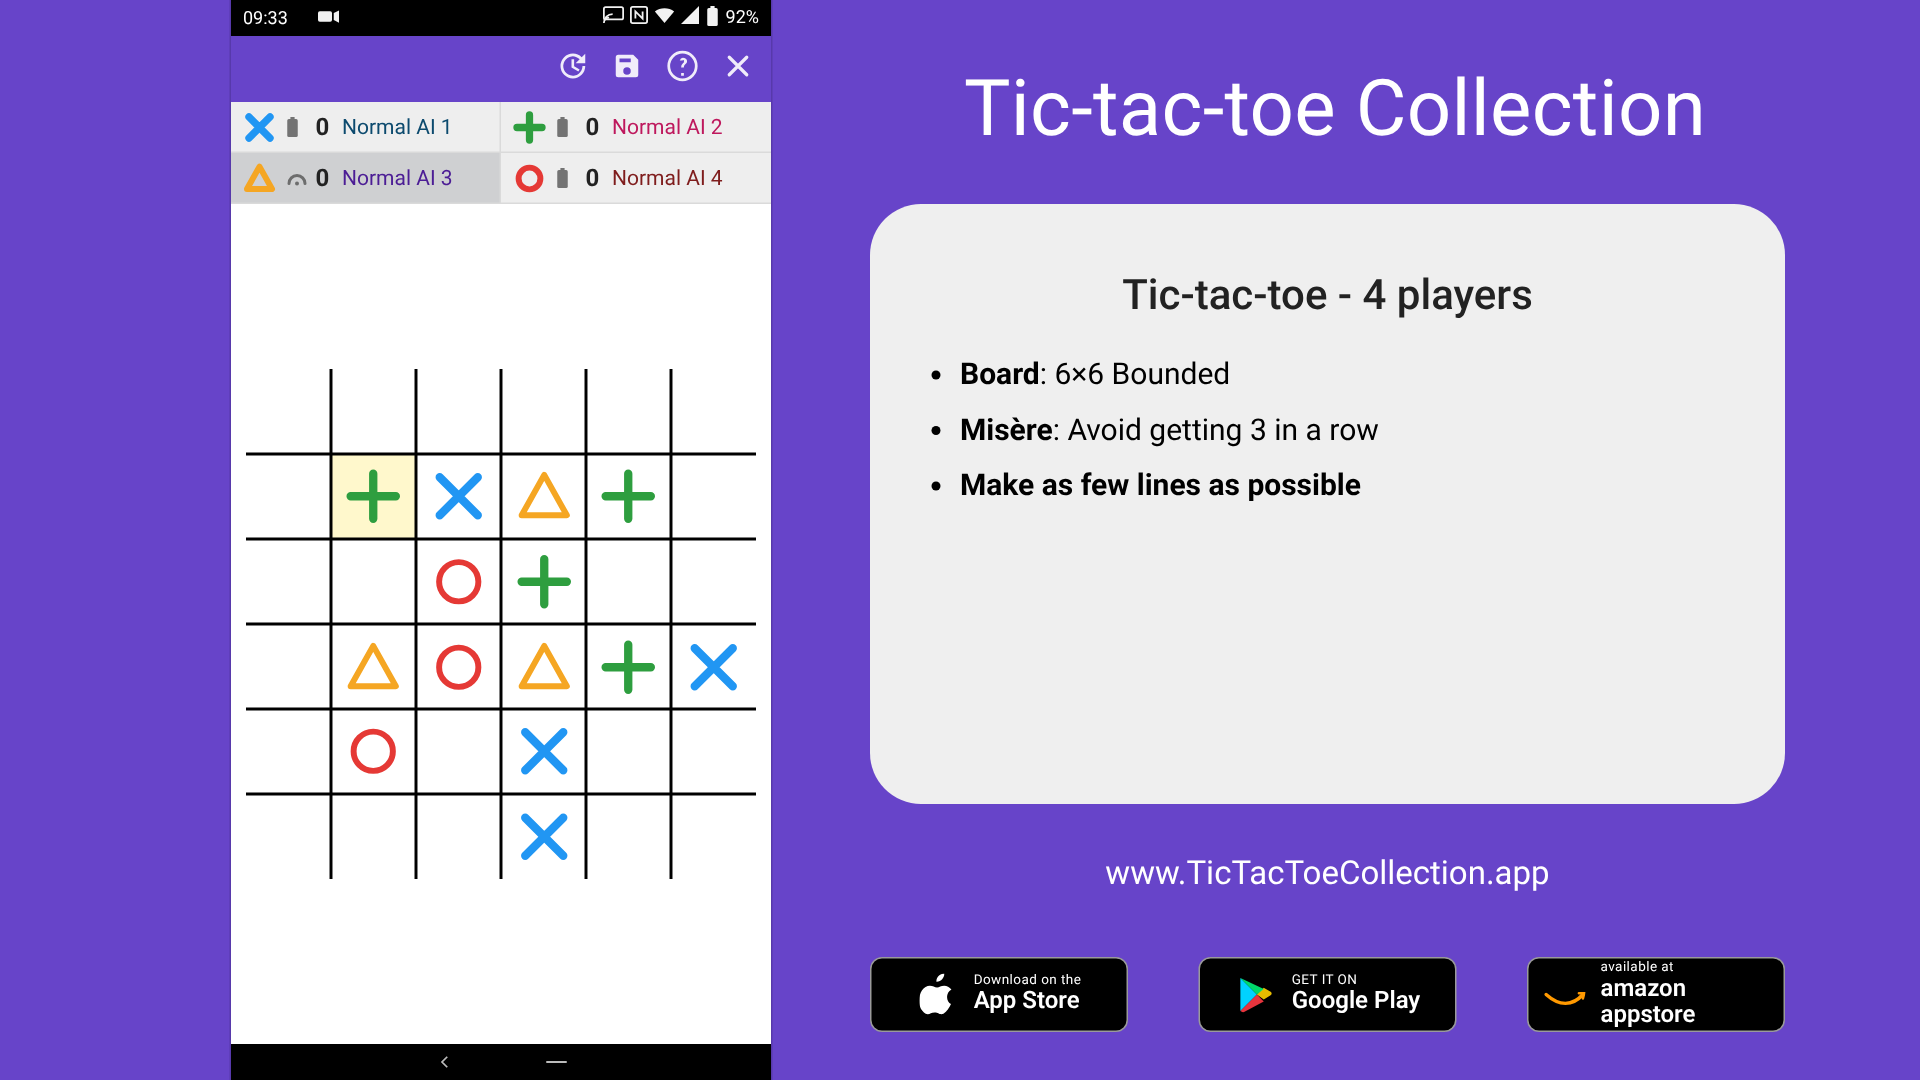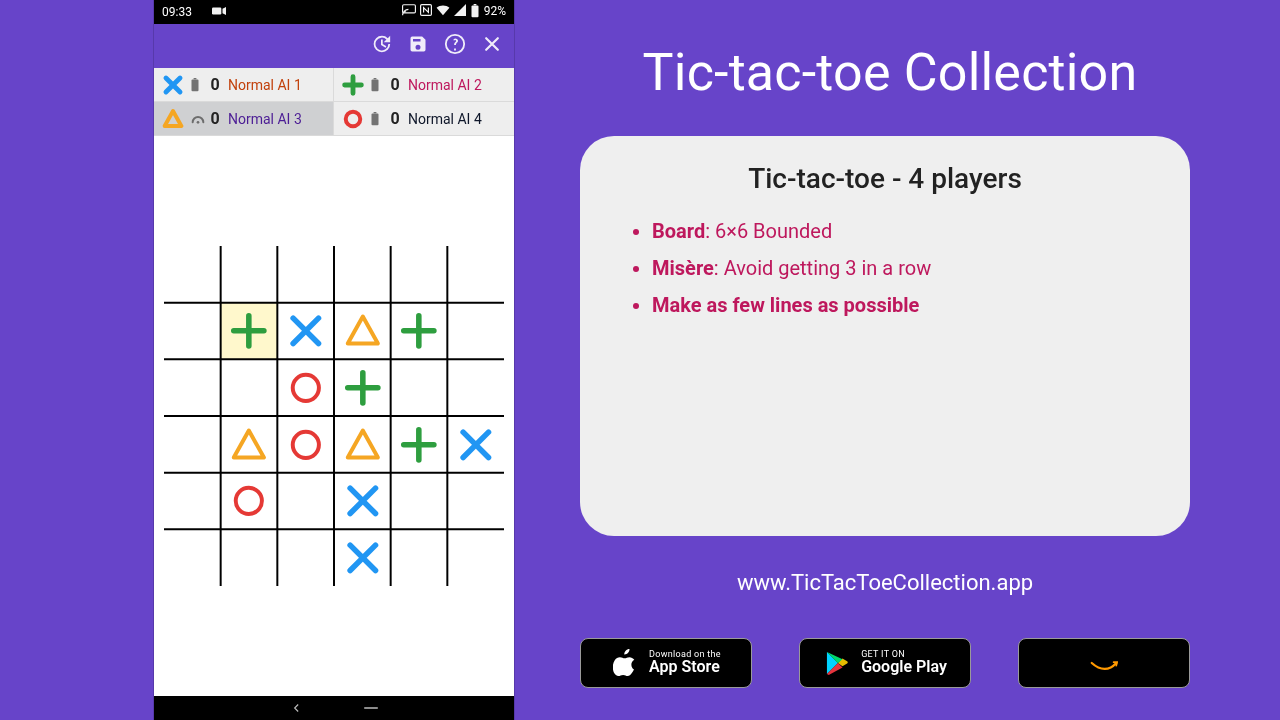--- a/index.html
+++ b/index.html
@@ -30,23 +30,23 @@
   .grid{display:grid;grid-template-columns:repeat(6,1fr);grid-template-rows:repeat(6,1fr);width:100%;height:100%}
   .cell{border:0 solid #000;display:flex;align-items:center;justify-content:center}
   .cell svg{width:70%;height:70%}
   .hl{background:#fff8cc}
   .borders{position:absolute;left:0;top:0;width:100%;height:100%;pointer-events:none}
   
   .navbar{position:absolute;left:0;bottom:0;width:100%;height:24px;background:#000;display:flex;align-items:center;justify-content:center;gap:60px}
   .navbar .nv{width:14px;height:14px;fill:#bbb}
   
   .title{position:absolute;left:580px;top:42px;width:620px;color:#fff;font-weight:400;font-size:52px;letter-spacing:.2px;text-align:center}
-  .card{position:absolute;left:580px;top:136px;width:610px;height:400px;background:#efefef;border-radius:34px;padding:26px 34px;box-sizing:border-box}
+  .card{position:absolute;left:580px;top:136px;width:610px;height:400px;background:#efefef;border-radius:34px;padding:44px 34px;box-sizing:border-box}
   .card h2{margin:0 0 18px 0;font-weight:500;font-size:28px;text-align:center;color:#222}
-  .card ul{margin:12px;padding-left:26px;color:#be185d;font-size:20px;line-height:1.85}
+  .card ul{margin:0;padding-left:26px;color:#000000;font-size:20px;line-height:1.85}
   .card li b{font-weight:700}
   .url{position:absolute;left:580px;top:570px;width:610px;text-align:center;color:#fff;font-size:22px}
   .stores{position:absolute;left:580px;top:638px;width:610px;display:flex;justify-content:space-between}
   .stores .badge{height:50px;width:172px;border-radius:8px;background:#000;border:1px solid #9a9a9a;display:flex;align-items:center;justify-content:center;gap:10px;padding:0 10px;box-sizing:border-box;color:#fff;cursor:pointer}
   .badge .bicon{width:28px;height:28px;flex:0 0 28px;display:flex;align-items:center;justify-content:center}
   .badge .btxt{display:flex;flex-direction:column;line-height:1.05;text-align:left}
   .badge .btxt .small{font-size:9px;letter-spacing:.3px}
   .badge .btxt .big{font-size:16px;font-weight:600}
 </style>
 </head>
@@ -128,21 +128,21 @@
           <span class="psym">
             <svg viewBox="0 0 100 100">
               <path d="M18 18L82 82M82 18L18 82" stroke="#2196f3" stroke-width="22" stroke-linecap="round"></path>
             </svg>
           </span>
           <span class="pbat"><svg width="10" height="14" viewBox="0 0 12 20">
               <rect x="1" y="2" width="10" height="17" rx="1.5" fill="#555"></rect>
               <rect x="4" y="0" width="4" height="2" fill="#555"></rect>
             </svg></span>
           <span class="pscore">0</span>
-          <span class="pname" style="color:#c2410c">Normal AI 1</span>
+          <span class="pname" style="color:#0c4a6e">Normal AI 1</span>
         </div>
         <div class="pcell">
           <span class="psym">
             <svg viewBox="0 0 100 100">
               <path d="M50 12V88M12 50H88" stroke="#2e9e3f" stroke-width="22" stroke-linecap="round"></path>
             </svg>
           </span>
           <span class="pbat"><svg width="10" height="14" viewBox="0 0 12 20">
               <rect x="1" y="2" width="10" height="17" rx="1.5" fill="#555"></rect>
               <rect x="4" y="0" width="4" height="2" fill="#555"></rect>
@@ -167,21 +167,21 @@
           <span class="psym">
             <svg viewBox="0 0 100 100">
               <circle cx="50" cy="50" r="33" fill="none" stroke="#e53935" stroke-width="18"></circle>
             </svg>
           </span>
           <span class="pbat"><svg width="10" height="14" viewBox="0 0 12 20">
               <rect x="1" y="2" width="10" height="17" rx="1.5" fill="#555"></rect>
               <rect x="4" y="0" width="4" height="2" fill="#555"></rect>
             </svg></span>
           <span class="pscore">0</span>
-          <span class="pname" style="color:#0f172a">Normal AI 4</span>
+          <span class="pname" style="color:#7f1d1d">Normal AI 4</span>
         </div>
       </div>
 
     <div class="boardwrap">
       <div class="board">
         <svg class="borders" viewBox="0 0 6 6" preserveAspectRatio="none">
           <g stroke="#000" stroke-width="0.035">
             <line x1="1" y1="0" x2="1" y2="6"></line>
               <line x1="2" y1="0" x2="2" y2="6"></line>
               <line x1="3" y1="0" x2="3" y2="6"></line>
@@ -340,15 +340,19 @@
           <span class="big">Google Play</span>
         </span>
     </div>
     <div class="badge">
       <span class="bicon">
         <svg viewBox="0 0 32 20" width="30" height="18">
             <path d="M2 10c10 9 20 9 28 0" fill="none" stroke="#ff9900" stroke-width="2.6" stroke-linecap="round"></path>
             <path d="M27 9l4 0-1 4" fill="none" stroke="#ff9900" stroke-width="2" stroke-linecap="round"></path>
           </svg>
       </span>
+      <span class="btxt">
+          <span class="small">available at</span>
+          <span class="big">amazon appstore</span>
+        </span>
     </div>
   </div>
 </div>
 
 </body></html>

